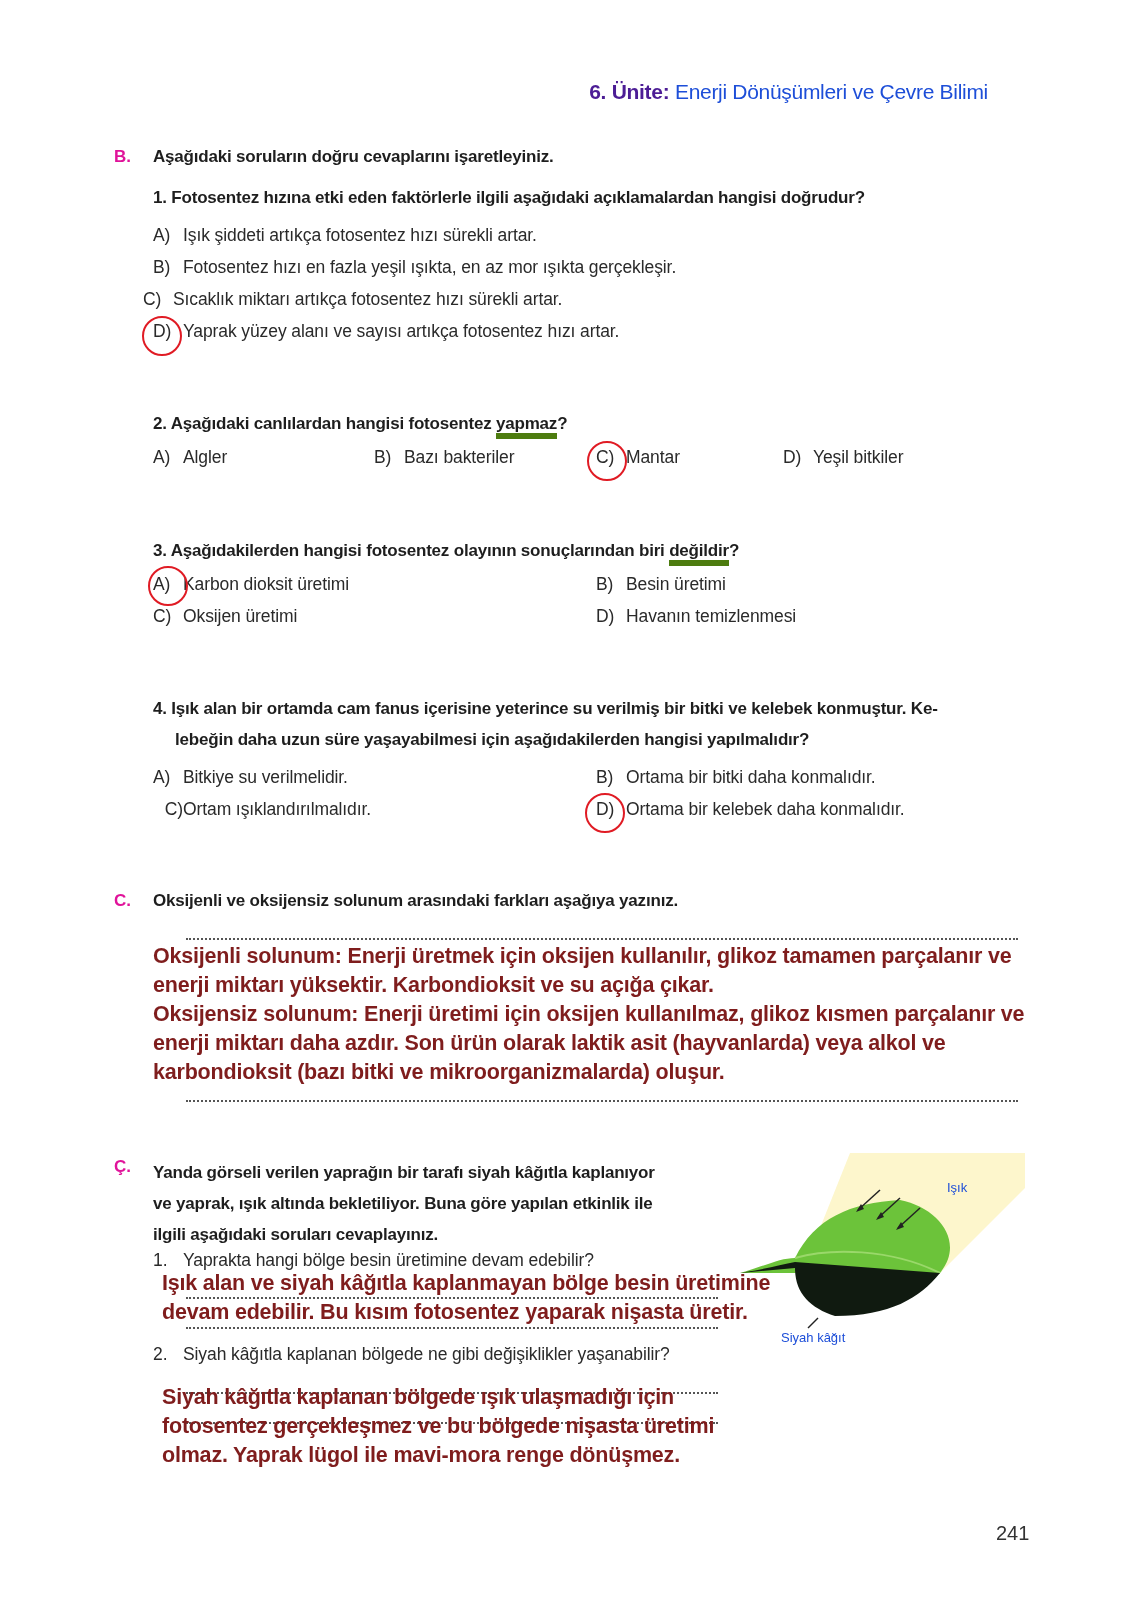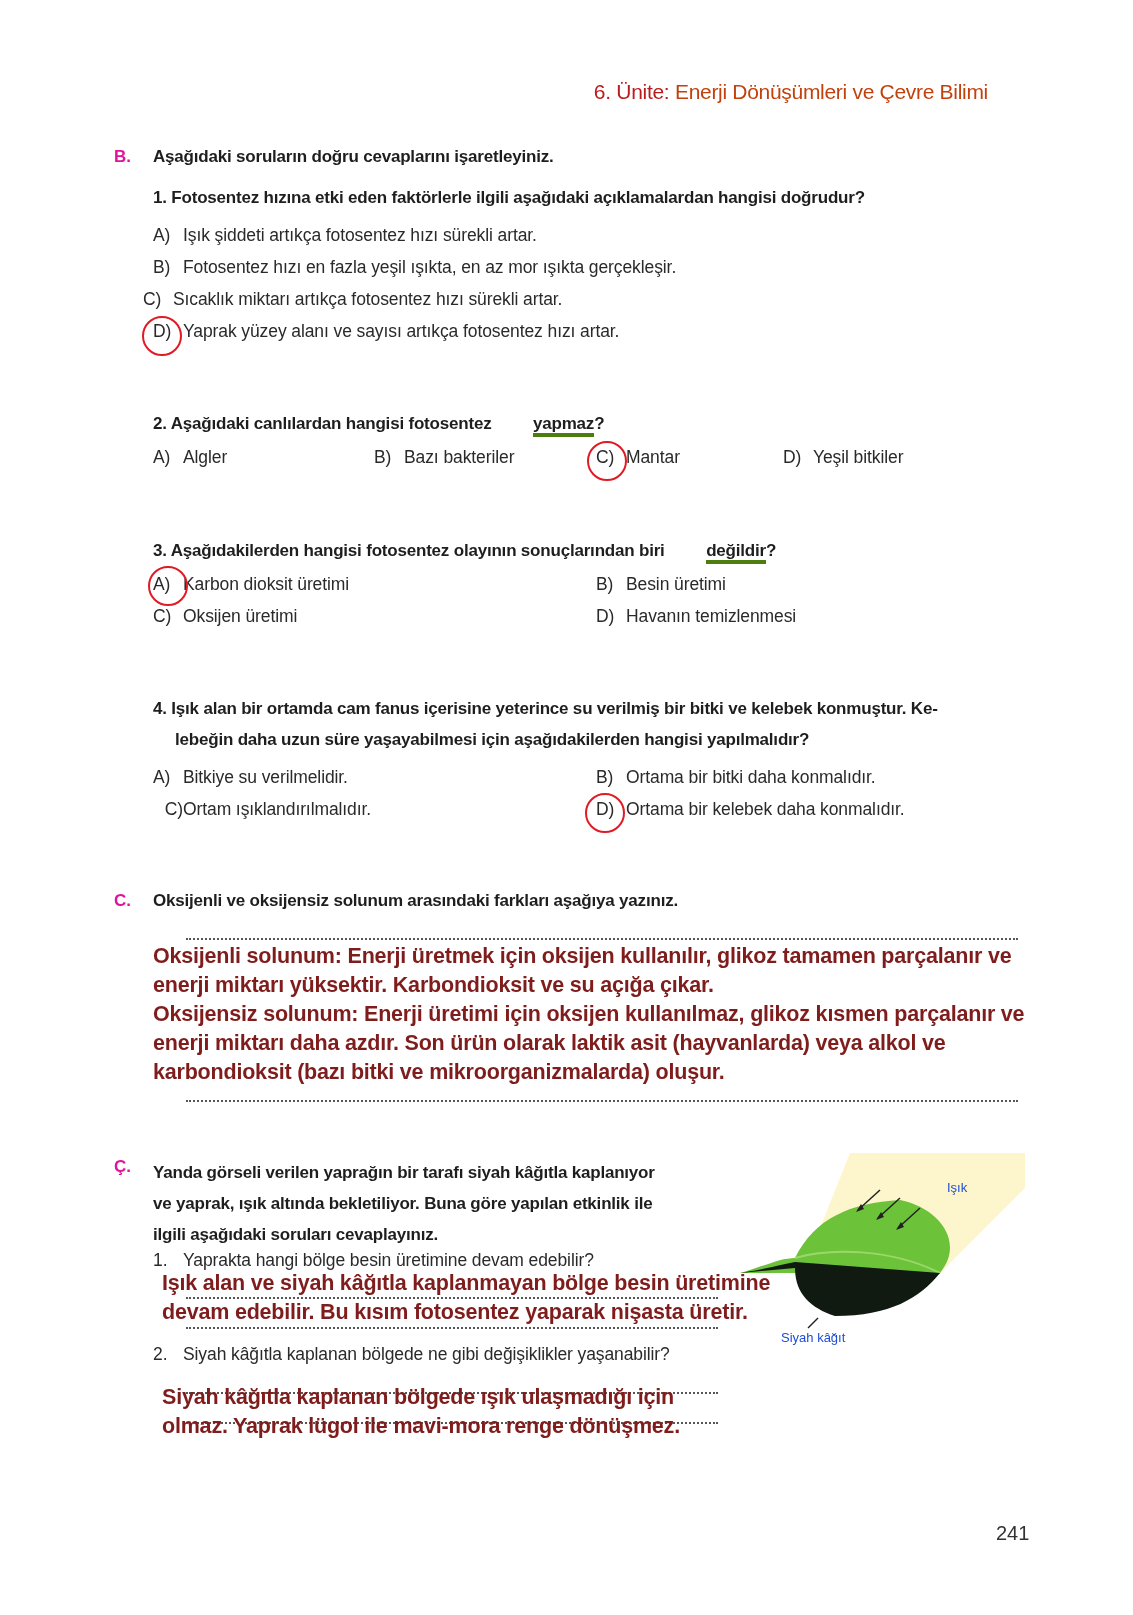--- a/index.html
+++ b/index.html
@@ -1,27 +1,27 @@
 <!DOCTYPE html>
 <html><head>
 <meta charset="utf-8">
 <style>
   html, body { margin: 0; padding: 0; background: #ffffff; }
   body { width: 1133px; height: 1615px; position: relative; overflow: hidden;
          font-family: "Liberation Sans", sans-serif; color: #1e1e1e; }
   .abs { position: absolute; white-space: nowrap; }
   .header { right: 145px; top: 80px; font-size: 21px; letter-spacing: -0.3px; }
-  .header .unit { color: #b91c1c; font-weight: normal; }
-  .header .title { color: #c2410c; text-align: center; }
+  .header .unit { color: #4c1d95; font-weight: bold; }
+  .header .title { color: #1d4ed8; text-align: center; }
   .sec-letter { color: #e0139a; font-weight: bold; font-size: 17px; }
   .sec-title { font-weight: bold; font-size: 17px; letter-spacing: -0.2px; }
   .q { font-weight: bold; font-size: 17px; letter-spacing: -0.2px; }
   .opt { font-size: 17.5px; color: #2a2a2a; letter-spacing: -0.1px; }
   .opt .lt { display: inline-block; width: 30px; }
-  .underline { border-bottom: 4px solid #4d7c0f; margin-left: 37px; }
+  .underline { border-bottom: 6px solid #4d7c0f; }
   .circle { position: absolute; border: 2px solid #e01b24; border-radius: 50%; width: 36px; height: 36px; }
   .answer { color: #7f1d1d; font-weight: bold; font-size: 21.5px; line-height: 29px; letter-spacing: -0.2px; white-space: normal; }
   .dots { position: absolute; height: 0; border-top: 2px dotted #555; }
   .page-num { font-size: 20px; color: #333; }
   .leaf-figure { position: absolute; left: 740px; top: 1148px; width: 285px; height: 190px; }
   .fig-label { font-size: 13px; color: #1d4ed8; }
 </style>
 </head>
 <body>
 
@@ -99,20 +99,21 @@
 <div class="abs answer" style="left:162px; top:1269px;">
   <div>Işık alan ve siyah kâğıtla kaplanmayan bölge besin üretimine</div>
   <div>devam edebilir. Bu kısım fotosentez yaparak nişasta üretir.</div>
 </div>
 
 <div class="abs opt" style="left:153px; top:1344px;"><span class="lt">2.</span><span>Siyah kâğıtla kaplanan bölgede ne gibi değişiklikler yaşanabilir?</span></div>
 <div class="dots" style="left:186px; top:1392px; width:532px;"></div>
 <div class="dots" style="left:186px; top:1422px; width:532px;"></div>
 <div class="abs answer" style="left:162px; top:1383px;">
   <div>Siyah kâğıtla kaplanan bölgede ışık ulaşmadığı için</div>
+  <div>fotosentez gerçekleşmez ve bu bölgede nişasta üretimi</div>
   <div>olmaz. Yaprak lügol ile mavi-mora renge dönüşmez.</div>
 </div>
 
 <div class="leaf-figure">
   <svg width="285" height="190" viewBox="0 0 285 190">
     <polygon points="110,5 285,5 285,40 195,130 60,130" fill="#fdf6cc"></polygon>
     <path d="M0,125 C25,118 40,110 55,110 C75,70 110,55 160,52 C200,60 225,95 200,125 Z" fill="#6cc33a"></path>
     <path d="M55,110 C90,100 150,100 200,125" stroke="#9ad86a" stroke-width="2" fill="none"></path>
     <path d="M0,125 C20,122 40,117 55,114 L200,125 C180,150 150,168 95,168 C70,160 55,145 55,120 Z" fill="#101a10"></path>
     <line x1="140" y1="42" x2="118" y2="62" stroke="#222" stroke-width="1.5"></line>

